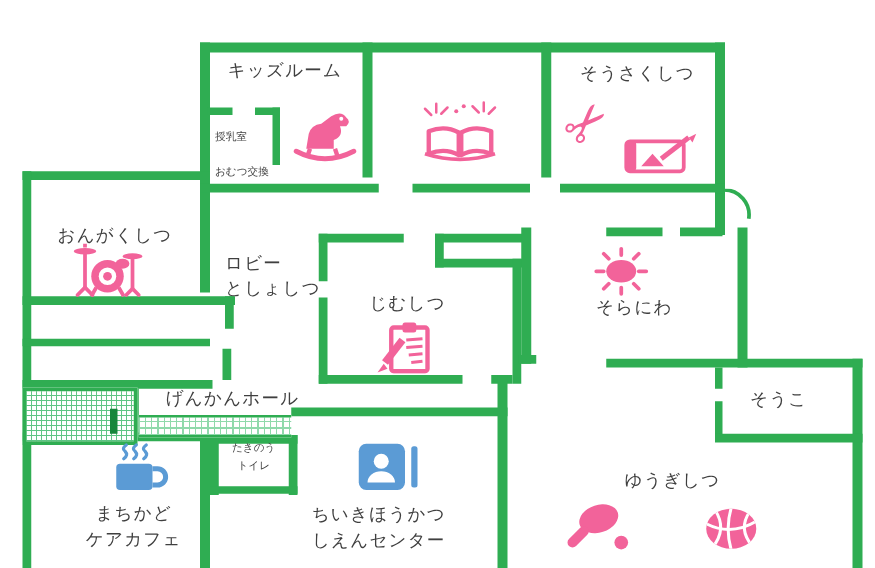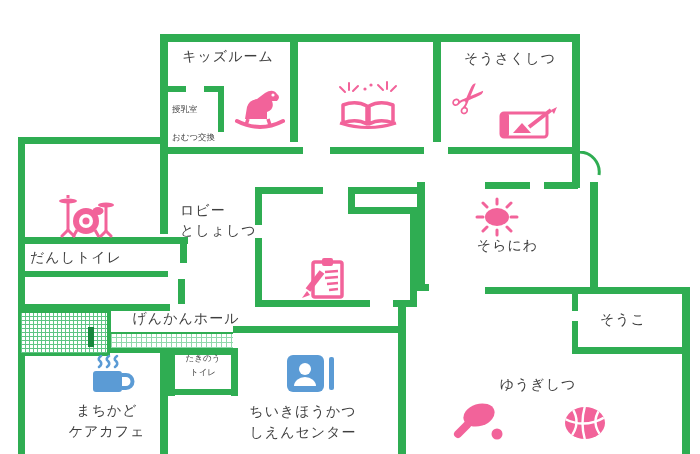--- a/index.html
+++ b/index.html
@@ -99,23 +99,24 @@
   <div class="hatch2" style="left:111px;top:308px;width:122px;height:14px"></div>
 
   <svg class="icon" style="left:577px;top:127px" width="24" height="26" viewBox="0 0 24 26">
     <path class="gs" stroke-width="3" d="M2,1 A20,20 0 0 1 22,24"></path>
   </svg>
 
   <div class="lbl" style="left:153px;top:25px;width:150px">キッズルーム</div>
   <div class="lbl sm left" style="left:172px;top:81px">授乳室</div>
   <div class="lbl sm left" style="left:172px;top:109px">おむつ交換</div>
   <div class="lbl" style="left:440px;top:27px;width:140px">そうさくしつ</div>
-  <div class="lbl" style="left:16px;top:226px;width:120px">だんしトイレ</div>
+  <div class="lbl" style="left:22px;top:157px;width:140px">おんがくしつ</div>
   <div class="lbl left" style="left:180px;top:179px">ロビー</div>
   <div class="lbl left" style="left:180px;top:199px">としょしつ</div>
+  <div class="lbl" style="left:256px;top:211px;width:140px">じむしつ</div>
   <div class="lbl" style="left:445px;top:214px;width:125px">そらにわ</div>
   <div class="lbl" style="left:126px;top:287px;width:120px">げんかんホール</div>
   <div class="lbl" style="left:573px;top:288px;width:100px">そうこ</div>
   <div class="lbl" style="left:42px;top:379px;width:130px">まちかど</div>
   <div class="lbl" style="left:42px;top:400px;width:130px">ケアカフェ</div>
   <div class="lbl sm" style="left:172px;top:330px;width:62px">たきのう</div>
   <div class="lbl sm" style="left:172px;top:344px;width:62px">トイレ</div>
   <div class="lbl" style="left:228px;top:380px;width:150px">ちいきほうかつ</div>
   <div class="lbl" style="left:228px;top:401px;width:150px">しえんセンター</div>
   <div class="lbl" style="left:468px;top:353px;width:140px">ゆうぎしつ</div>

